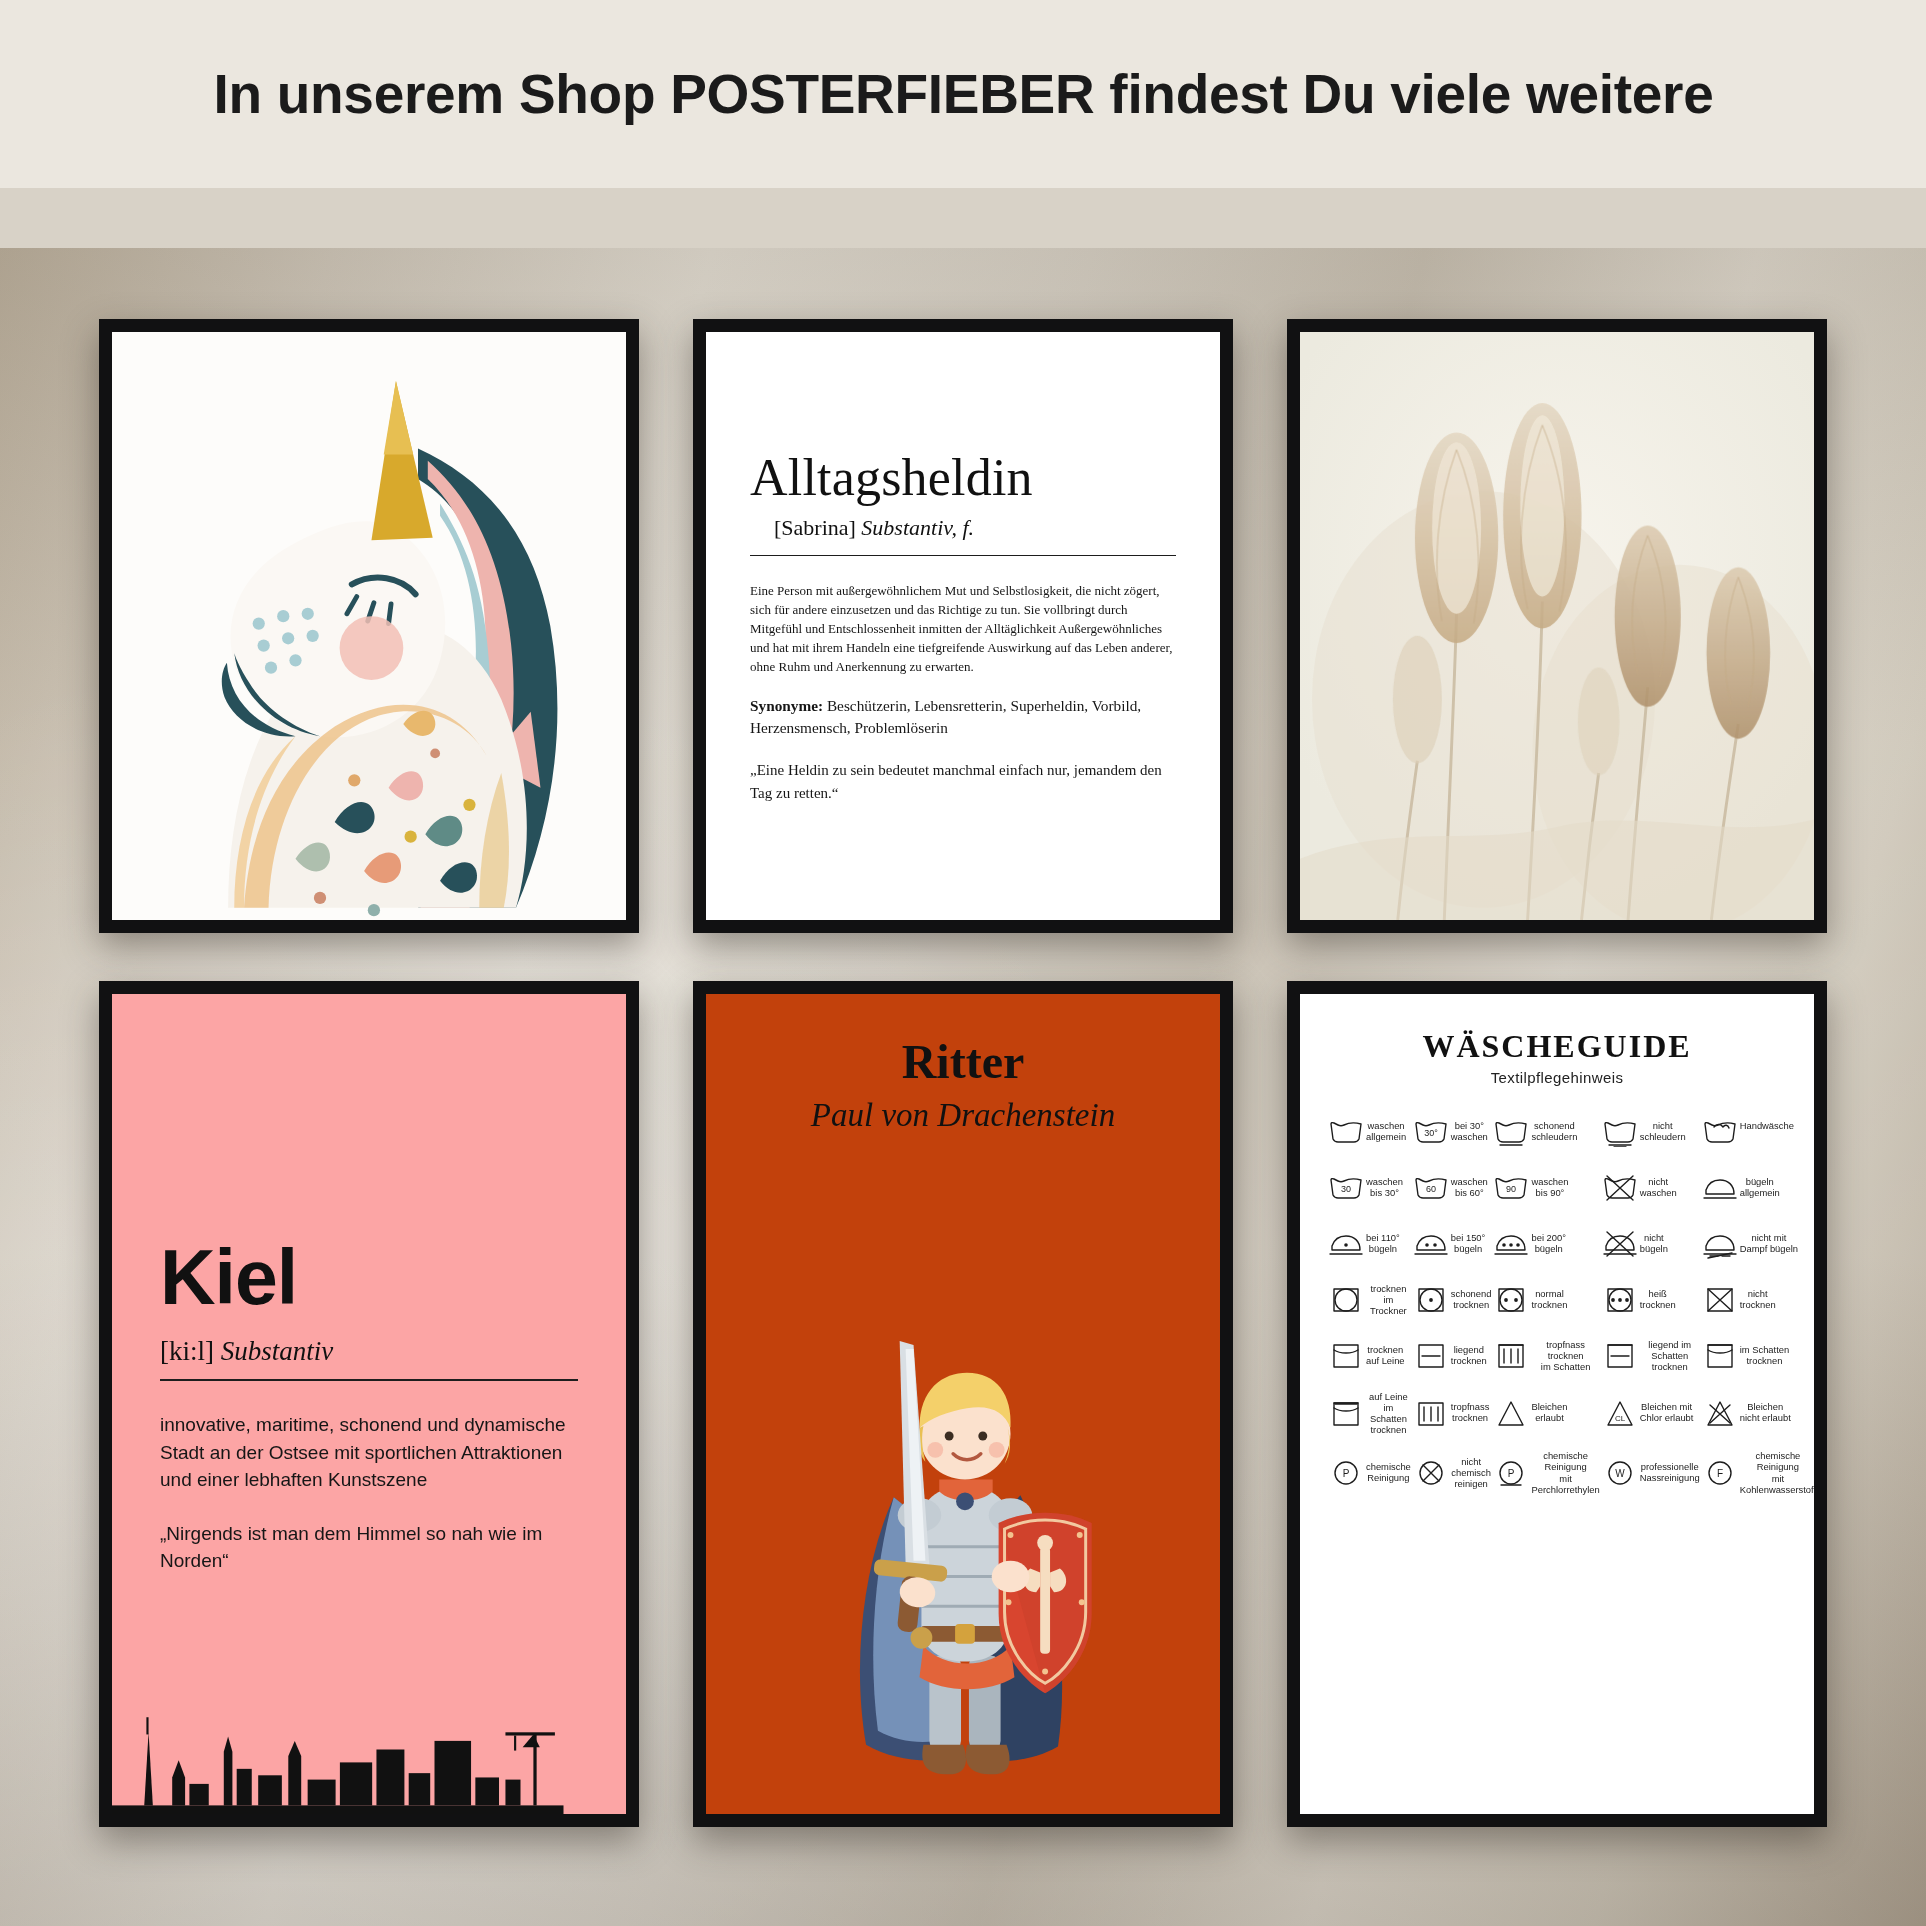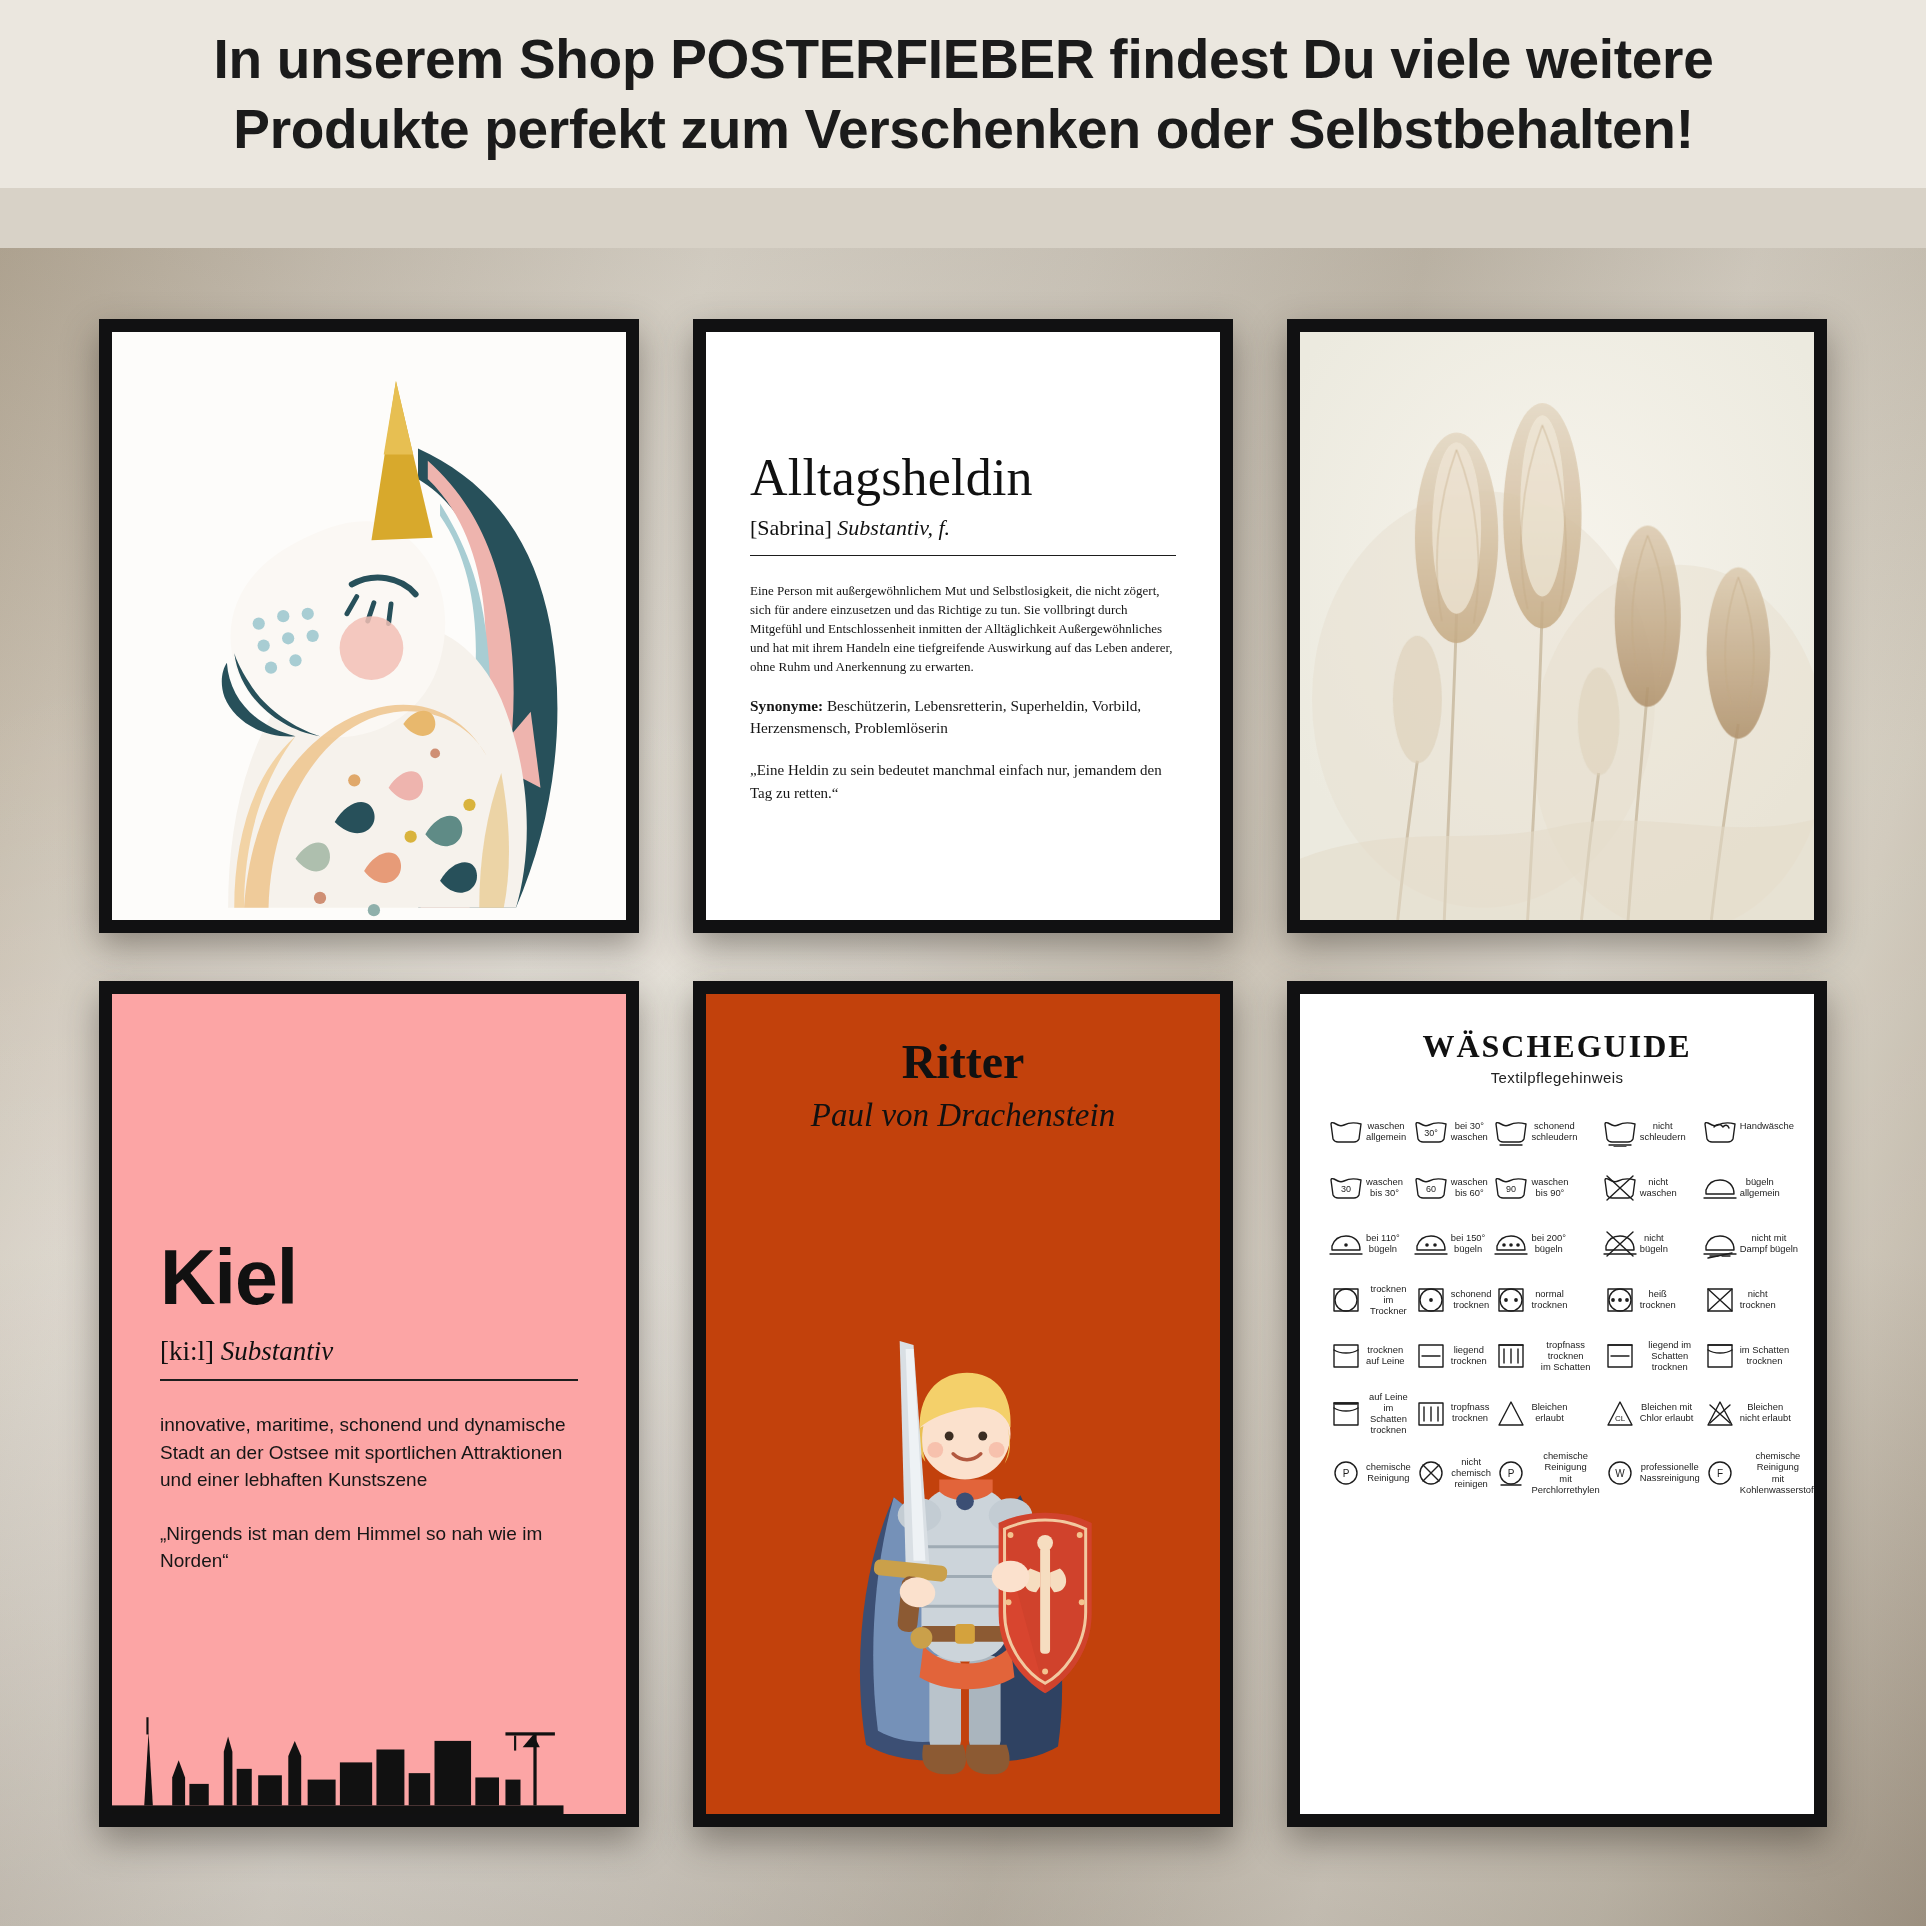--- a/index.html
+++ b/index.html
@@ -62,21 +62,21 @@
   .uni{position:absolute;inset:0;background:#fdfcfb;}
   
   .defposter{
     position:absolute;inset:0;background:#fff;
     padding:55px 44px;box-sizing:border-box;
     display:flex;flex-direction:column;justify-content:center;
     font-family:"Liberation Serif", serif;
   }
   .def-title{font-size:52px;letter-spacing:0.2px;color:#111;margin:0 0 8px;font-weight:normal;}
   .def-sub{font-size:22px;color:#111;margin:0 0 10px;}
-  .def-sub .ipa{font-style:normal;}
+  .def-sub .ipa{font-style:normal;margin-left:24px;}
   .def-sub .pos{font-style:italic;}
   .def-rule{height:1.5px;background:#1d1d1d;margin:4px 0 26px;width:100%;}
   .def-body{font-size:13px;line-height:1.45;color:#161616;margin:0 0 18px;text-align:left;}
   .def-syn{font-size:15.3px;line-height:1.45;color:#161616;margin:0 0 20px;}
   .def-syn b{font-weight:bold;}
   .def-quote{font-size:15px;line-height:1.5;color:#161616;margin:0;}
 
   
   .pampas{position:absolute;inset:0;background:#f2efe8;overflow:hidden;}
 
@@ -106,21 +106,20 @@
   .g-cell{display:flex;flex-direction:row;align-items:center;justify-content:flex-start;}
   .g-ico{height:44px;display:flex;align-items:center;justify-content:center;}
   .g-lab{font-size:9.4px;line-height:1.18;color:#222;text-align:center;margin-top:3px;min-height:24px;}
 </style>
 </head>
 <body>
 
 <div class="banner">
   <div class="banner-text">
     <div>In unserem Shop POSTERFIEBER findest Du viele weitere</div>
-    <div>Produkte perfekt zum Verschenken oder Selbstbehalten!</div>
   </div>
 </div>
 
 <div class="wall"></div>
 
 <div class="grid">
 
   <div class="frame c1 r1">
     <div class="mat">
       <div class="uni">

